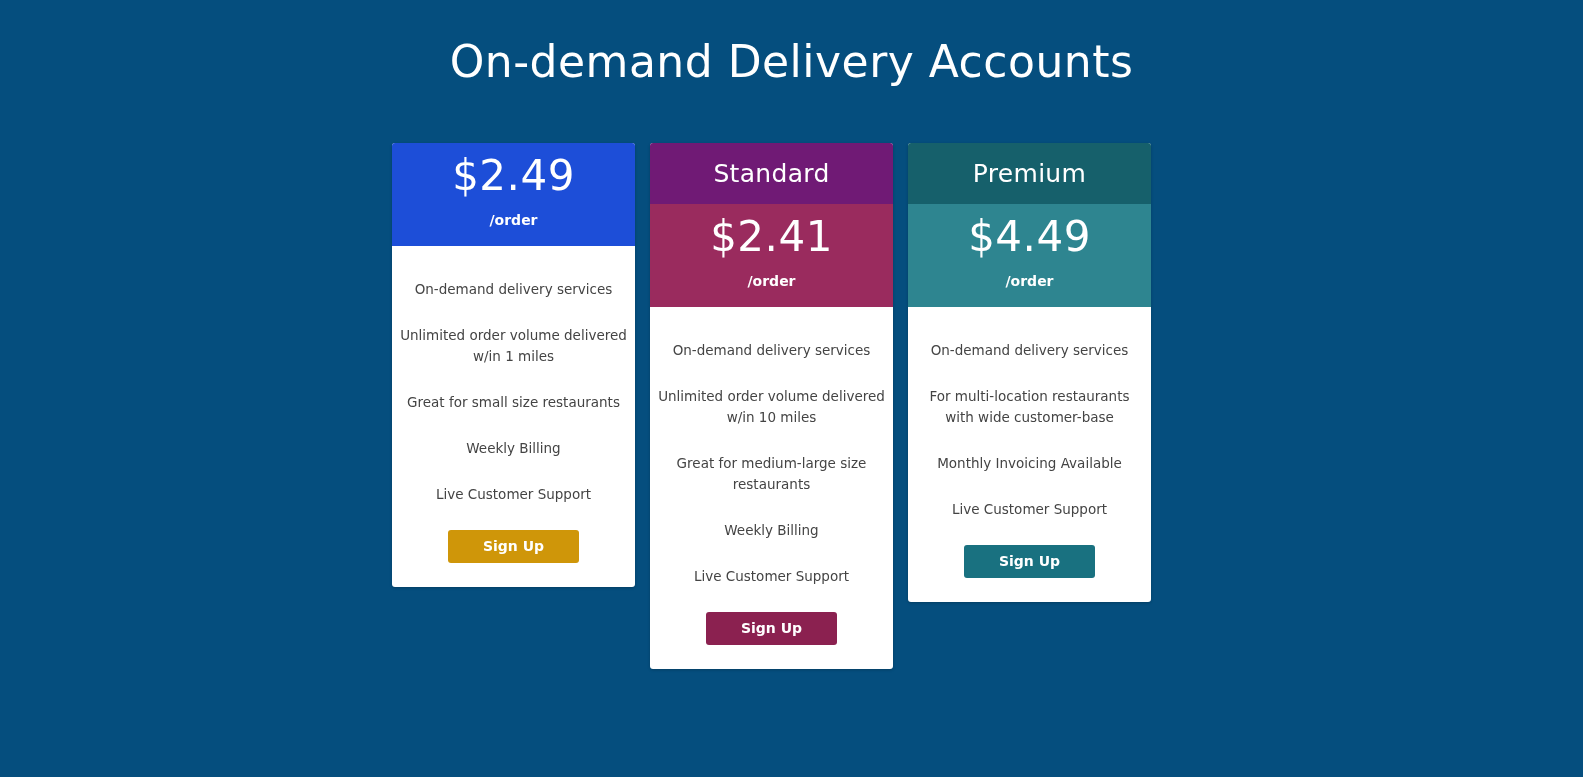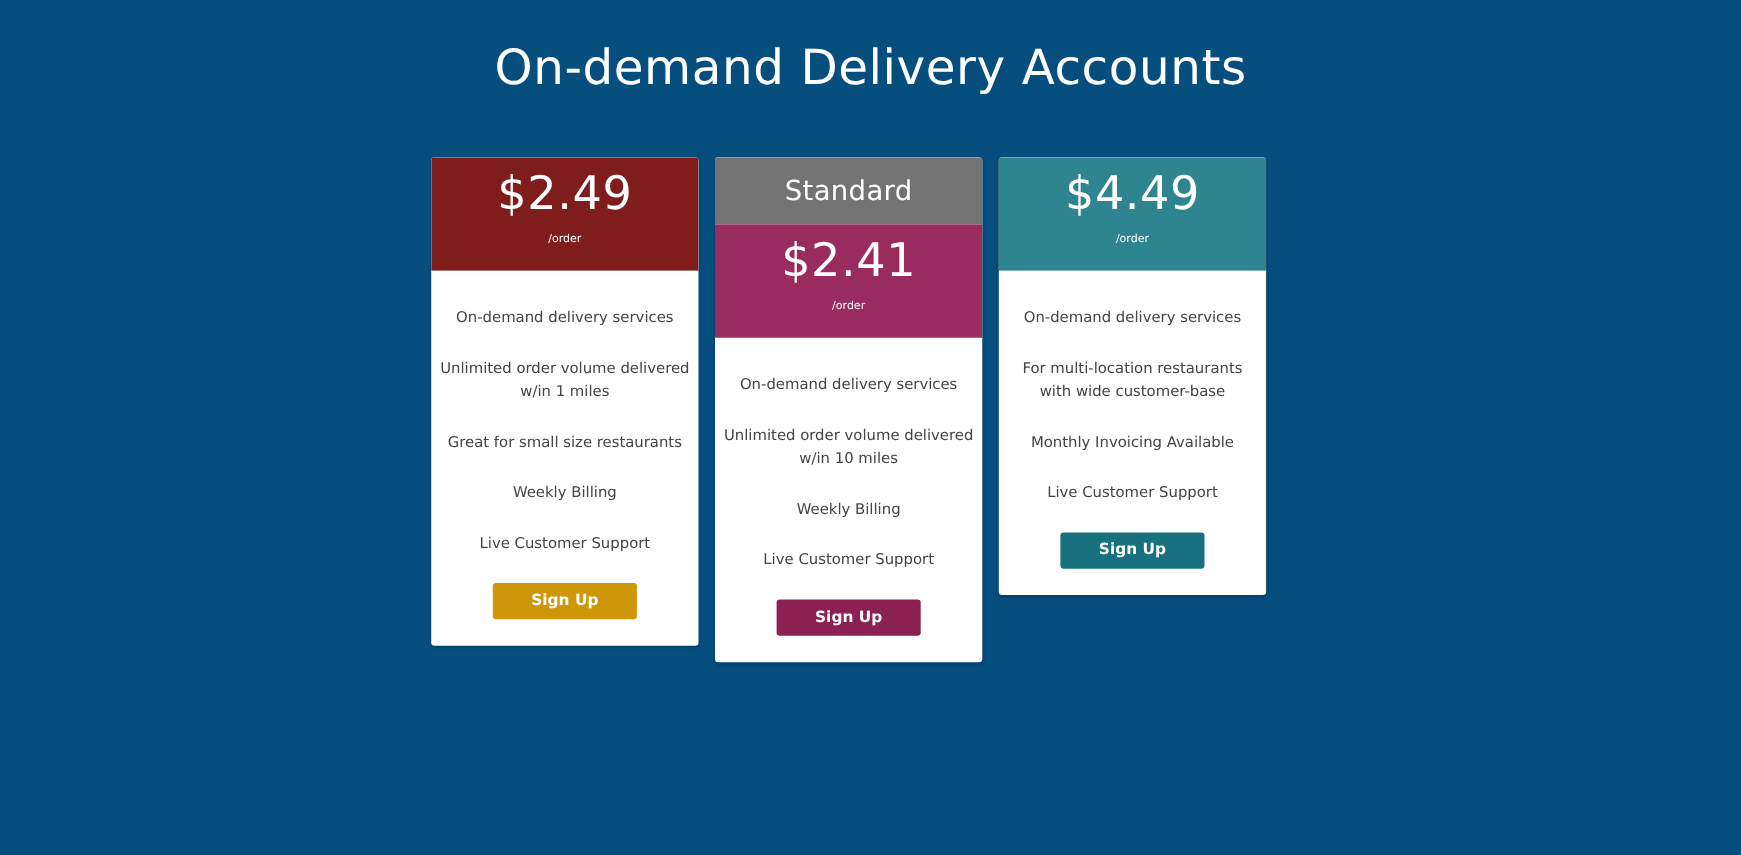--- a/index.html
+++ b/index.html
@@ -80,22 +80,22 @@
 
   .plan-price {
     font-size: 42px;
     font-weight: 400;
     line-height: 1.0;
     letter-spacing: 0.5px;
   }
 
   .plan-period {
     margin-top: 16px;
-    font-size: 10px;
-    font-weight: 400;
+    font-size: 14px;
+    font-weight: 700;
     line-height: 1;
   }
 
   .plan-features {
     padding: 22px 6px 0 6px;
     display: flex;
     flex-direction: column;
     align-items: center;
   }
 
@@ -130,52 +130,54 @@
 </style>
 </head>
 <body>
 
 <div class="page">
 
   <h1 class="page-title">On-demand Delivery Accounts</h1>
 
   <div class="pricing-row">
       <div class="plan-card">
-        <div class="plan-price-box" style="background: #7f1d1d;">
+        <div class="plan-price-box" style="background: #1d4ed8;">
           <div class="plan-price">$2.49</div>
           <div class="plan-period">/order</div>
         </div>
         <div class="plan-features">
           <div class="feature-item">On-demand delivery services</div>
           <div class="feature-item">Unlimited order volume delivered w/in 1 miles</div>
           <div class="feature-item">Great for small size restaurants</div>
           <div class="feature-item">Weekly Billing</div>
           <div class="feature-item">Live Customer Support</div>
         </div>
         <div class="signup-wrap">
           <button class="signup-button" style="background: rgb(207, 150, 9);">Sign Up</button>
         </div>
       </div>
       <div class="plan-card">
-        <div class="plan-header" style="background: #737373;">Standard</div>
+        <div class="plan-header" style="background: #701a75;">Standard</div>
         <div class="plan-price-box" style="background: rgb(154, 43, 94);">
           <div class="plan-price">$2.41</div>
           <div class="plan-period">/order</div>
         </div>
         <div class="plan-features">
           <div class="feature-item">On-demand delivery services</div>
           <div class="feature-item">Unlimited order volume delivered w/in 10 miles</div>
+          <div class="feature-item">Great for medium-large size restaurants</div>
           <div class="feature-item">Weekly Billing</div>
           <div class="feature-item">Live Customer Support</div>
         </div>
         <div class="signup-wrap">
           <button class="signup-button" style="background: rgb(139, 33, 80);">Sign Up</button>
         </div>
       </div>
       <div class="plan-card">
+        <div class="plan-header" style="background: rgb(22, 96, 107);">Premium</div>
         <div class="plan-price-box" style="background: rgb(46, 133, 144); align-items: center;">
           <div class="plan-price">$4.49</div>
           <div class="plan-period">/order</div>
         </div>
         <div class="plan-features">
           <div class="feature-item">On-demand delivery services</div>
           <div class="feature-item">For multi-location restaurants with wide customer-base</div>
           <div class="feature-item">Monthly Invoicing Available</div>
           <div class="feature-item">Live Customer Support</div>
         </div>

